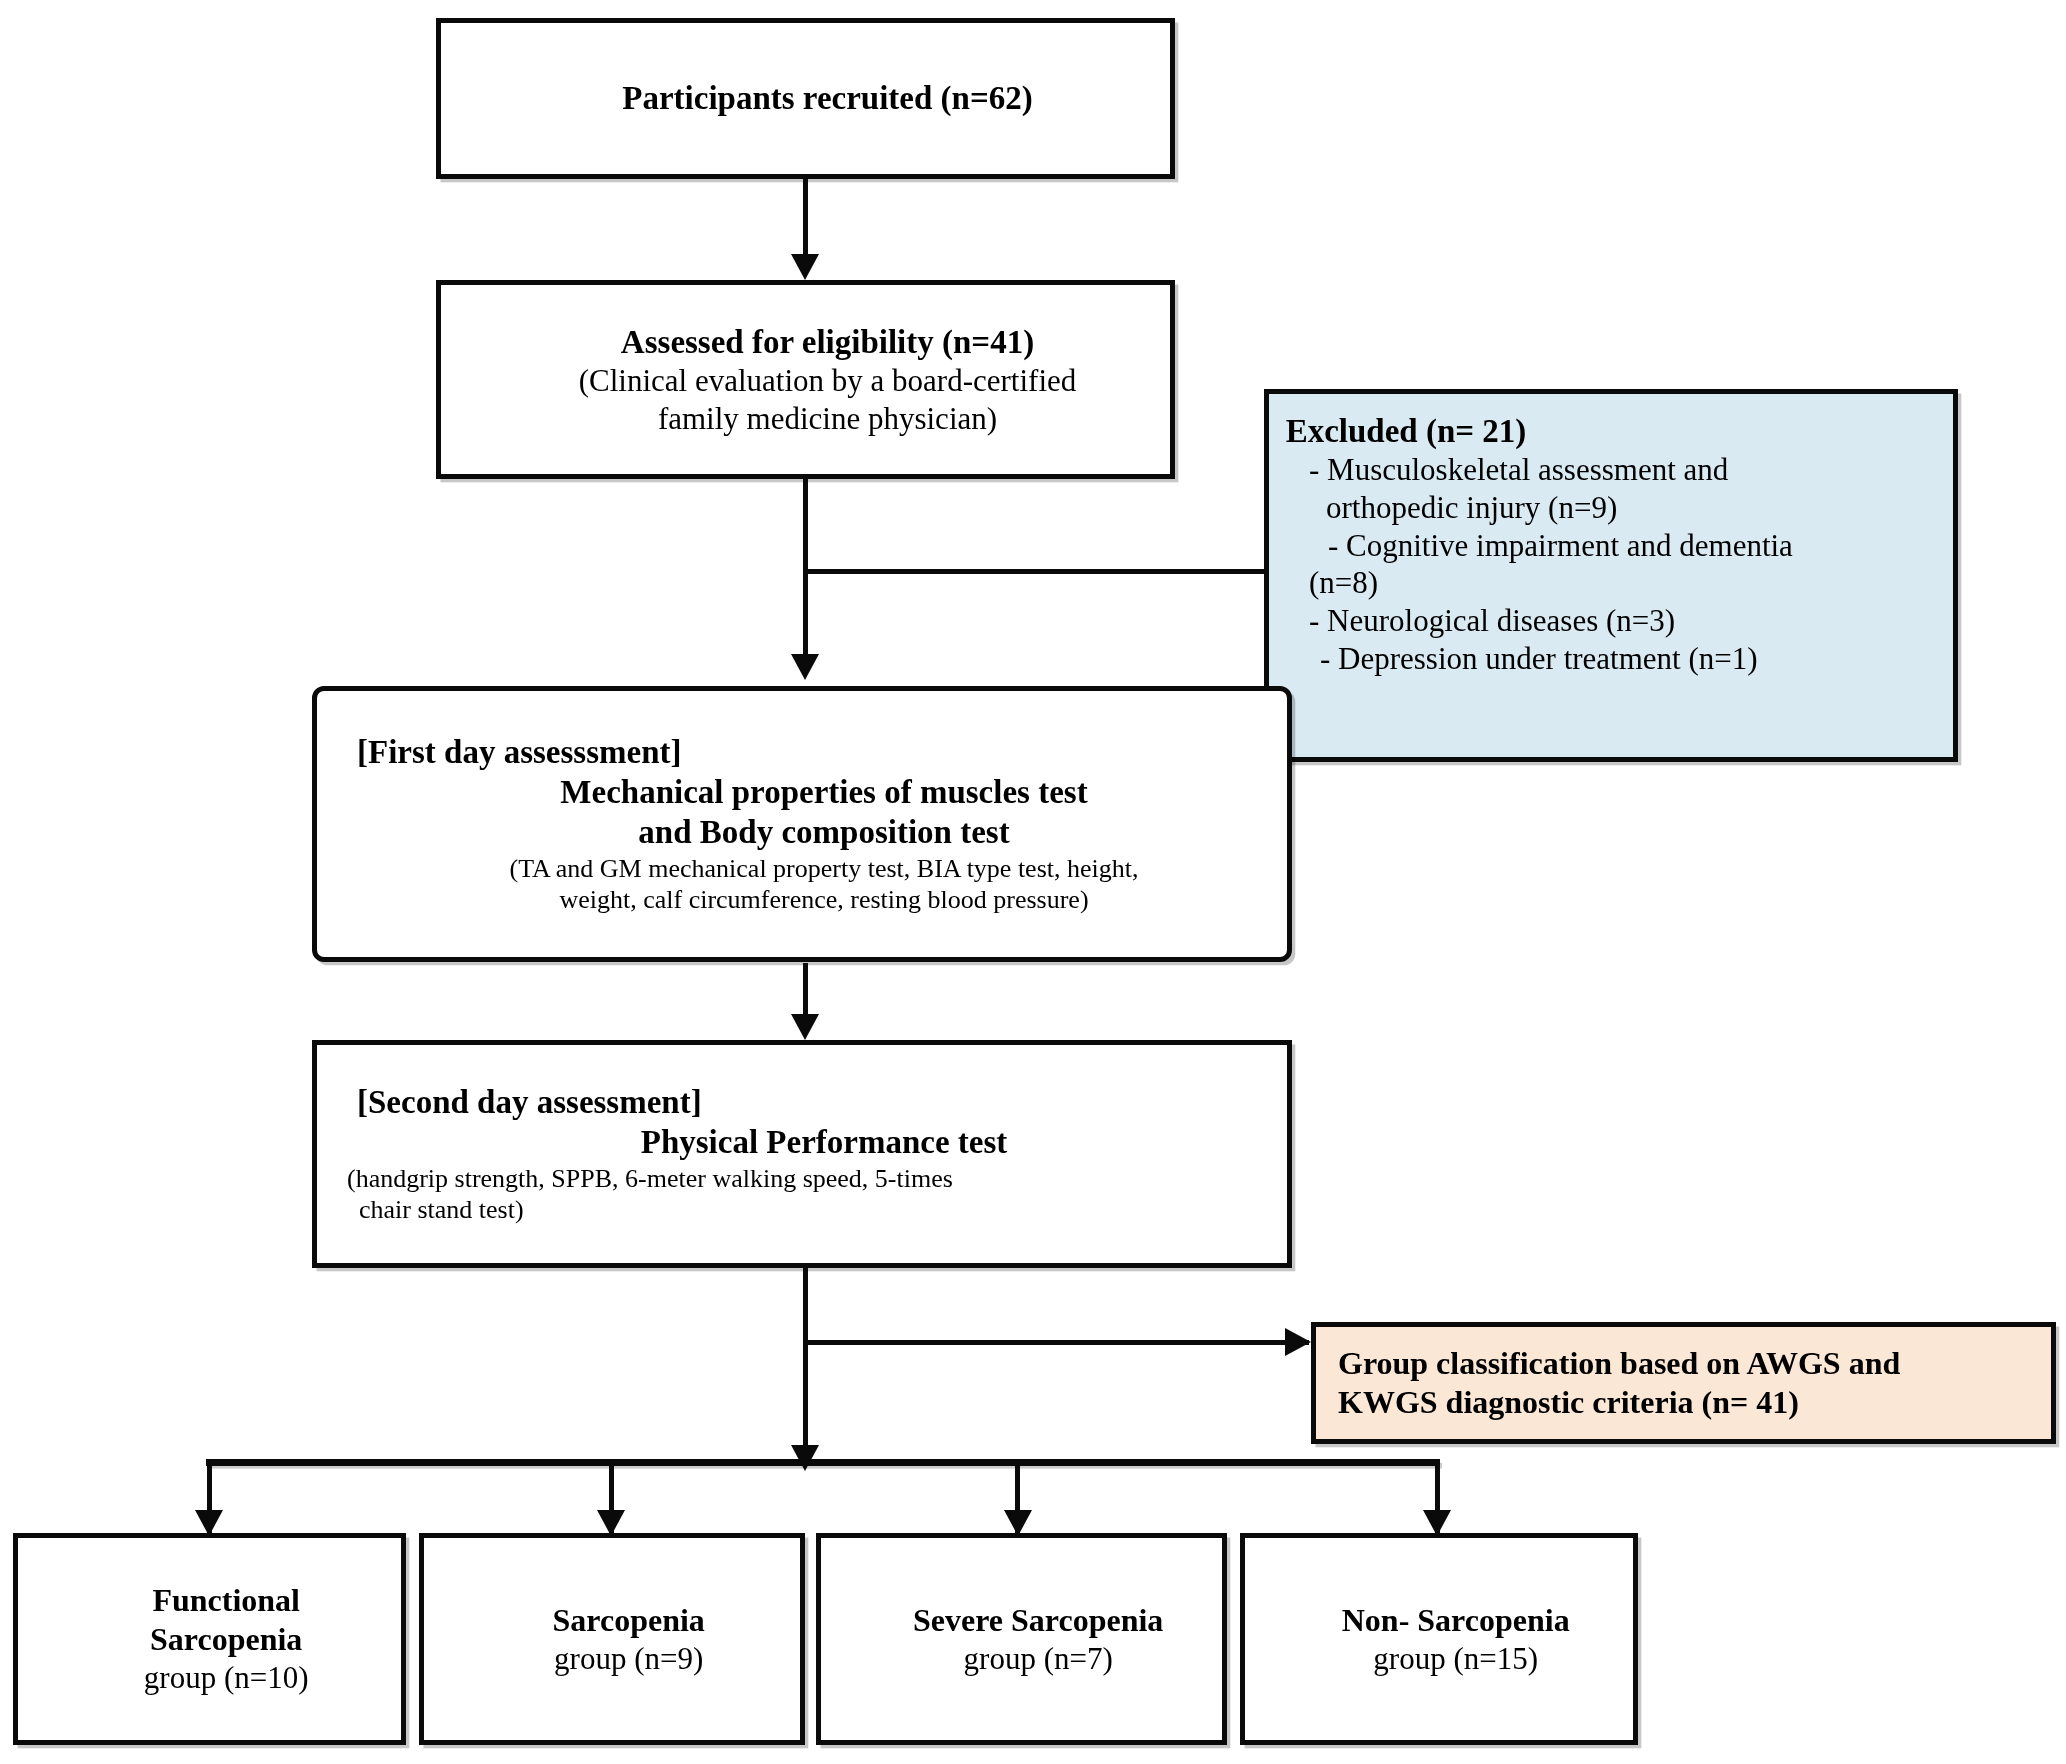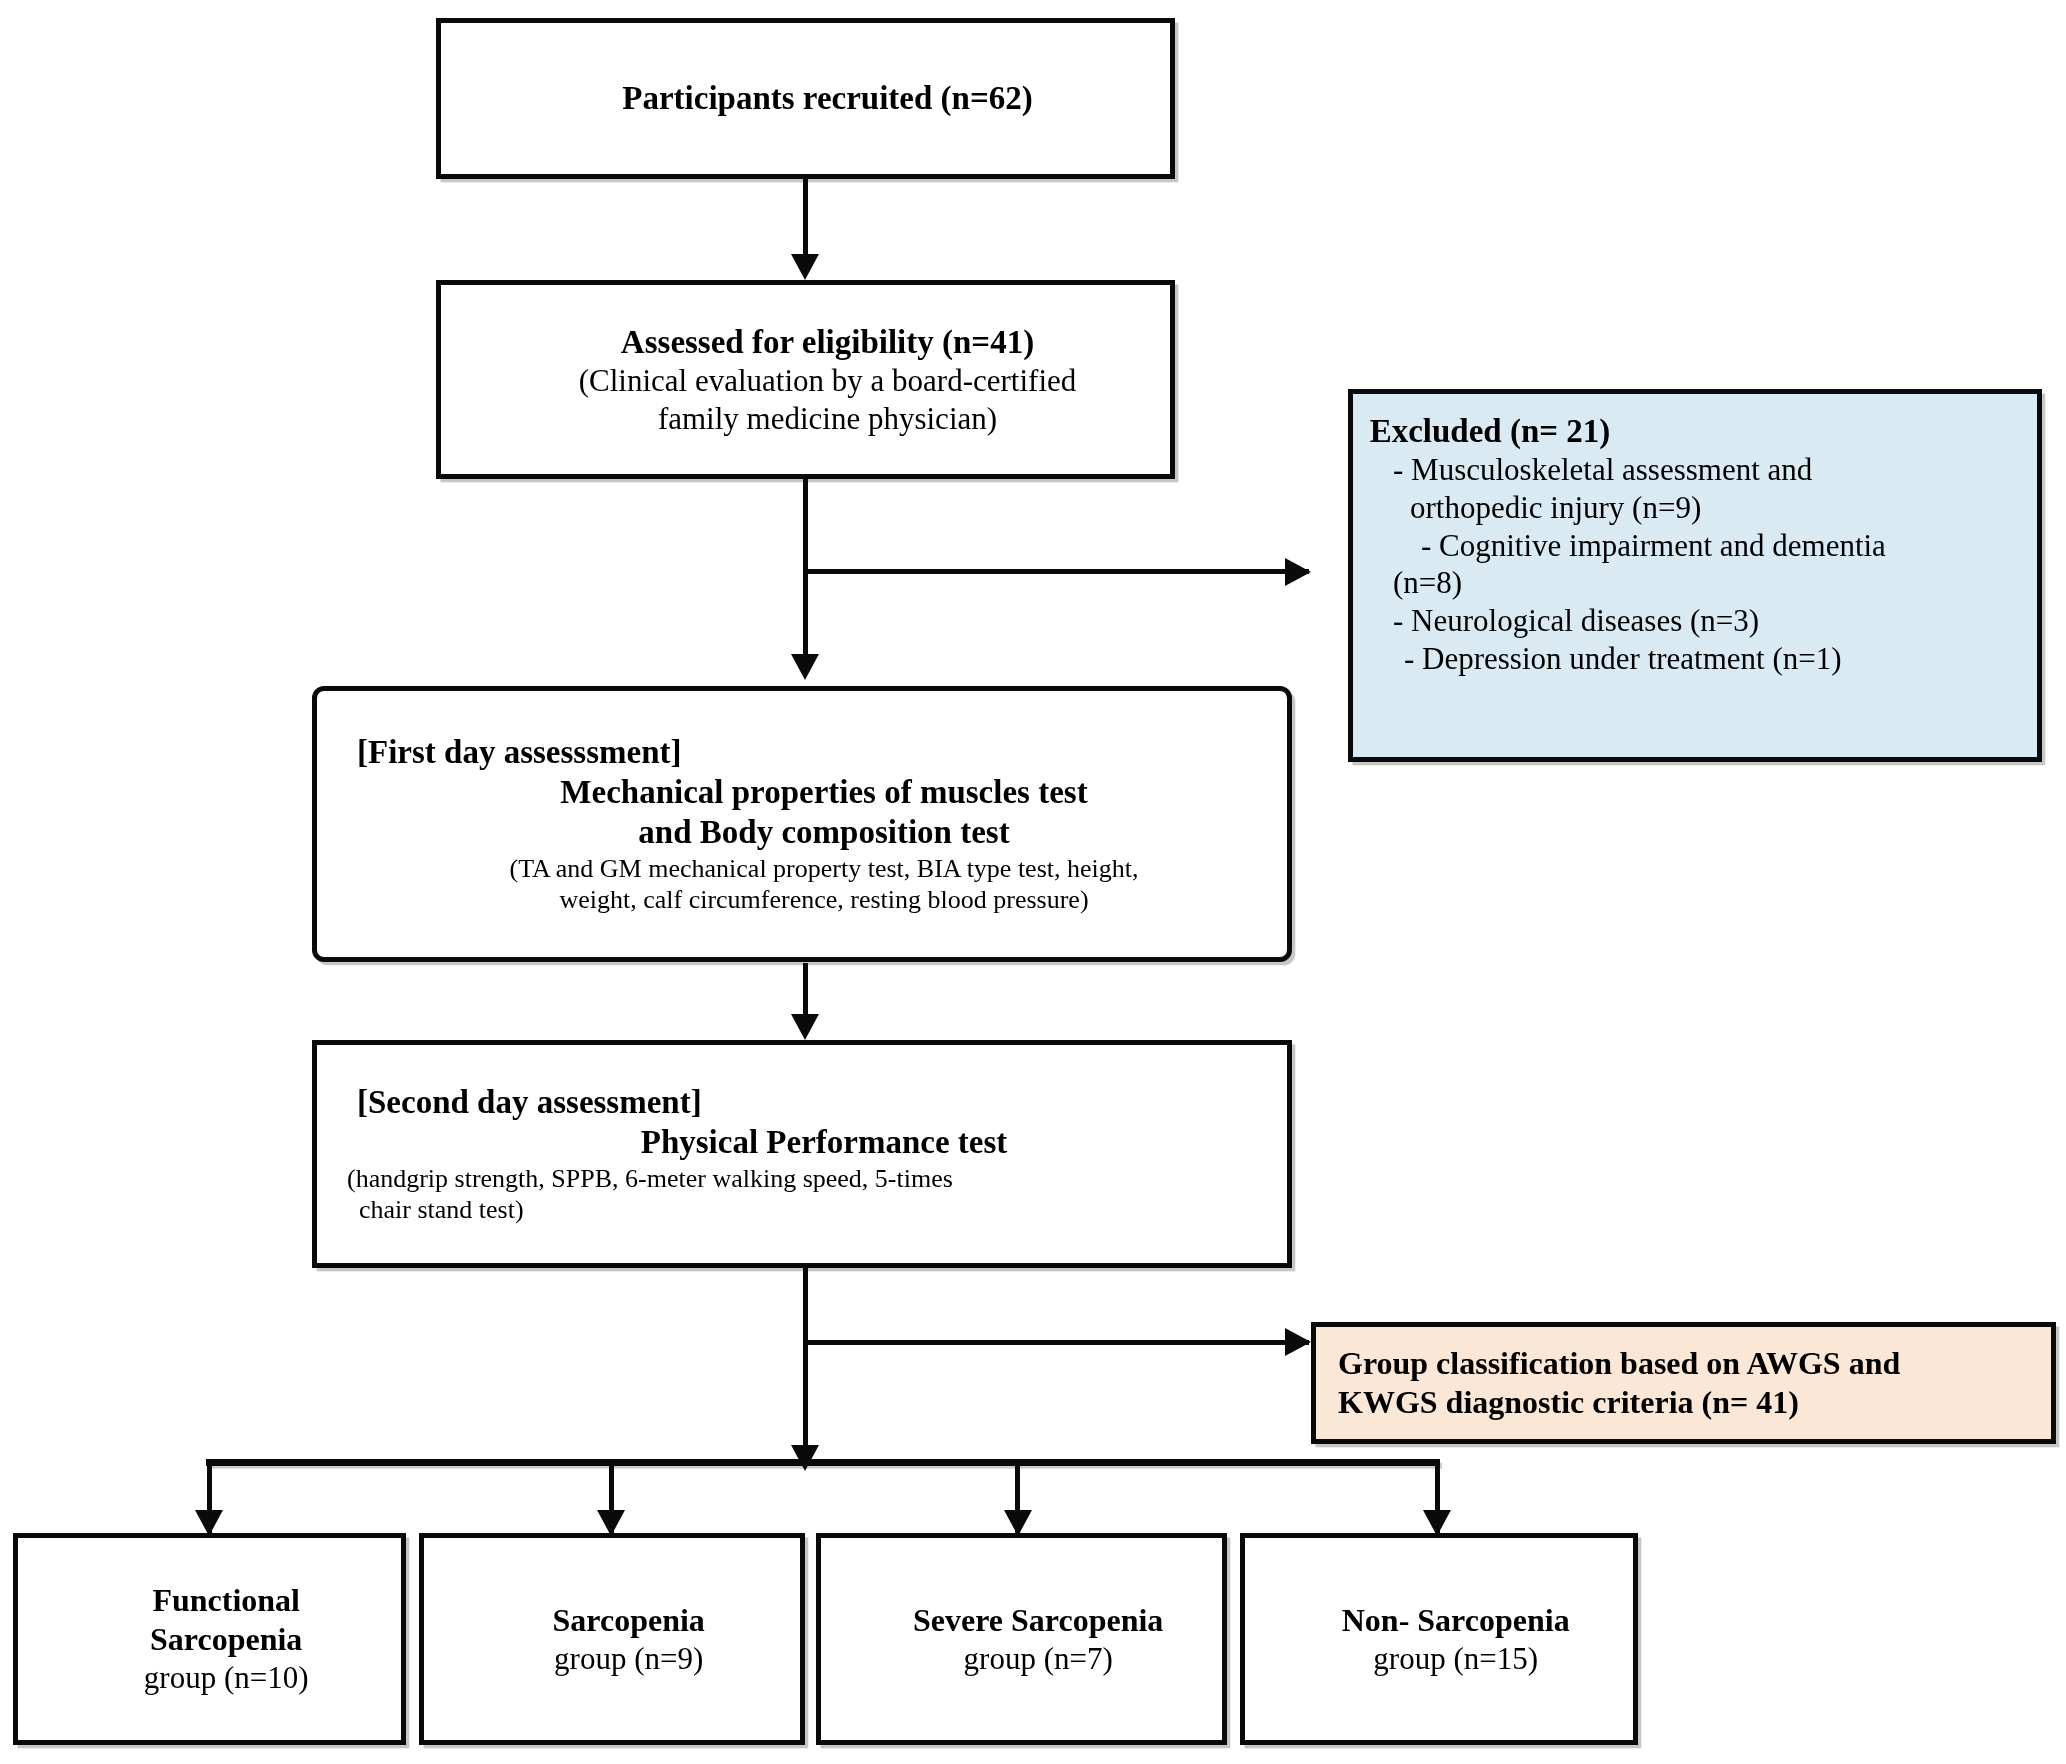--- a/index.html
+++ b/index.html
@@ -107,25 +107,25 @@
     <span class="line ctr fs-body pad-lr">(Clinical evaluation by a board-certified</span>
     <span class="line ctr fs-body pad-lr">family medicine physician)</span>
   </div>
 
   <div class="conn vline" style="left:803px; top:479px; height:180px;"></div>
   <div class="arrow-down" style="left:791px; top:654px;"></div>
 
   <div class="conn hline" style="left:803px; top:569px; width:506px;"></div>
   <div class="arrow-right" style="left:1285px; top:558px;"></div>
 
-  <div class="box shadowed blue" style="left:1348px; top:389px; width:694px; height:373px; justify-content:flex-start; padding-top:16.7px;">
+  <div class="box shadowed blue" style="left:1264px; top:389px; width:694px; height:373px; justify-content:flex-start; padding-top:16.7px;">
     <span class="line lft b fs-title pad-lr-s">Excluded (n= 21)</span>
     <span class="line lft fs-body" style="padding-left:40px;">- Musculoskeletal assessment and</span>
     <span class="line lft fs-body" style="padding-left:57px;">orthopedic injury (n=9)</span>
-    <span class="line lft fs-body" style="padding-left:68px;">- Cognitive impairment and dementia</span>
+    <span class="line lft fs-body" style="padding-left:44px;margin-left:15px;">- Cognitive impairment and dementia</span>
     <span class="line lft fs-body" style="padding-left:40px;">(n=8)</span>
     <span class="line lft fs-body" style="padding-left:40px;">- Neurological diseases (n=3)</span>
     <span class="line lft fs-body" style="padding-left:51px;">- Depression under treatment (n=1)</span>
   </div>
 
   <div class="box shadowed" style="left:312px; top:686px; width:980px; height:276px;border-radius:12px;">
     <span class="line lft b fs-title" style="padding-left:40px;">[First day assesssment]</span>
     <span class="line ctr b fs-title pad-lr">Mechanical properties of muscles test</span>
     <span class="line ctr b fs-title pad-lr">and Body composition test</span>
     <span class="line ctr fs-small pad-lr">(TA and GM mechanical property test, BIA type test, height,</span>

